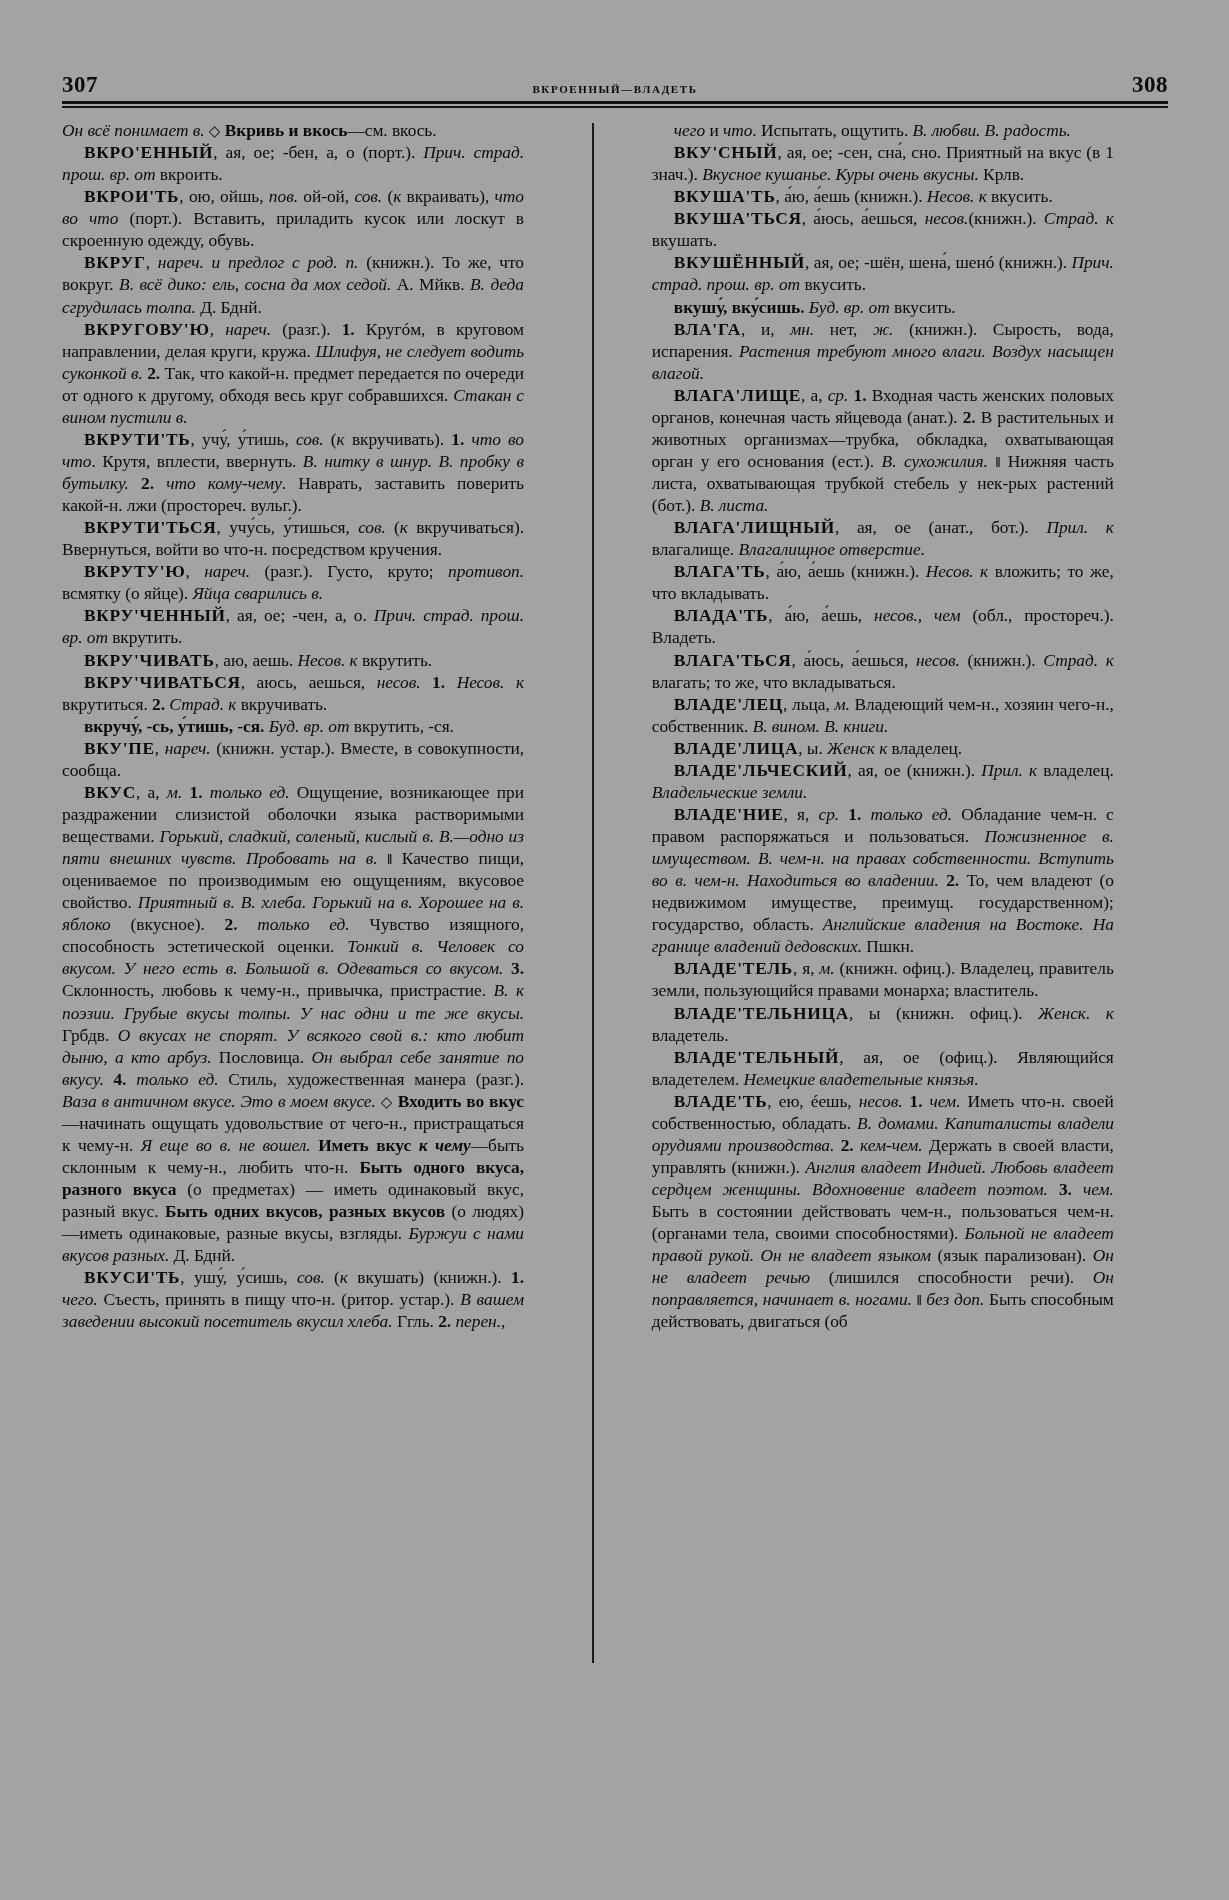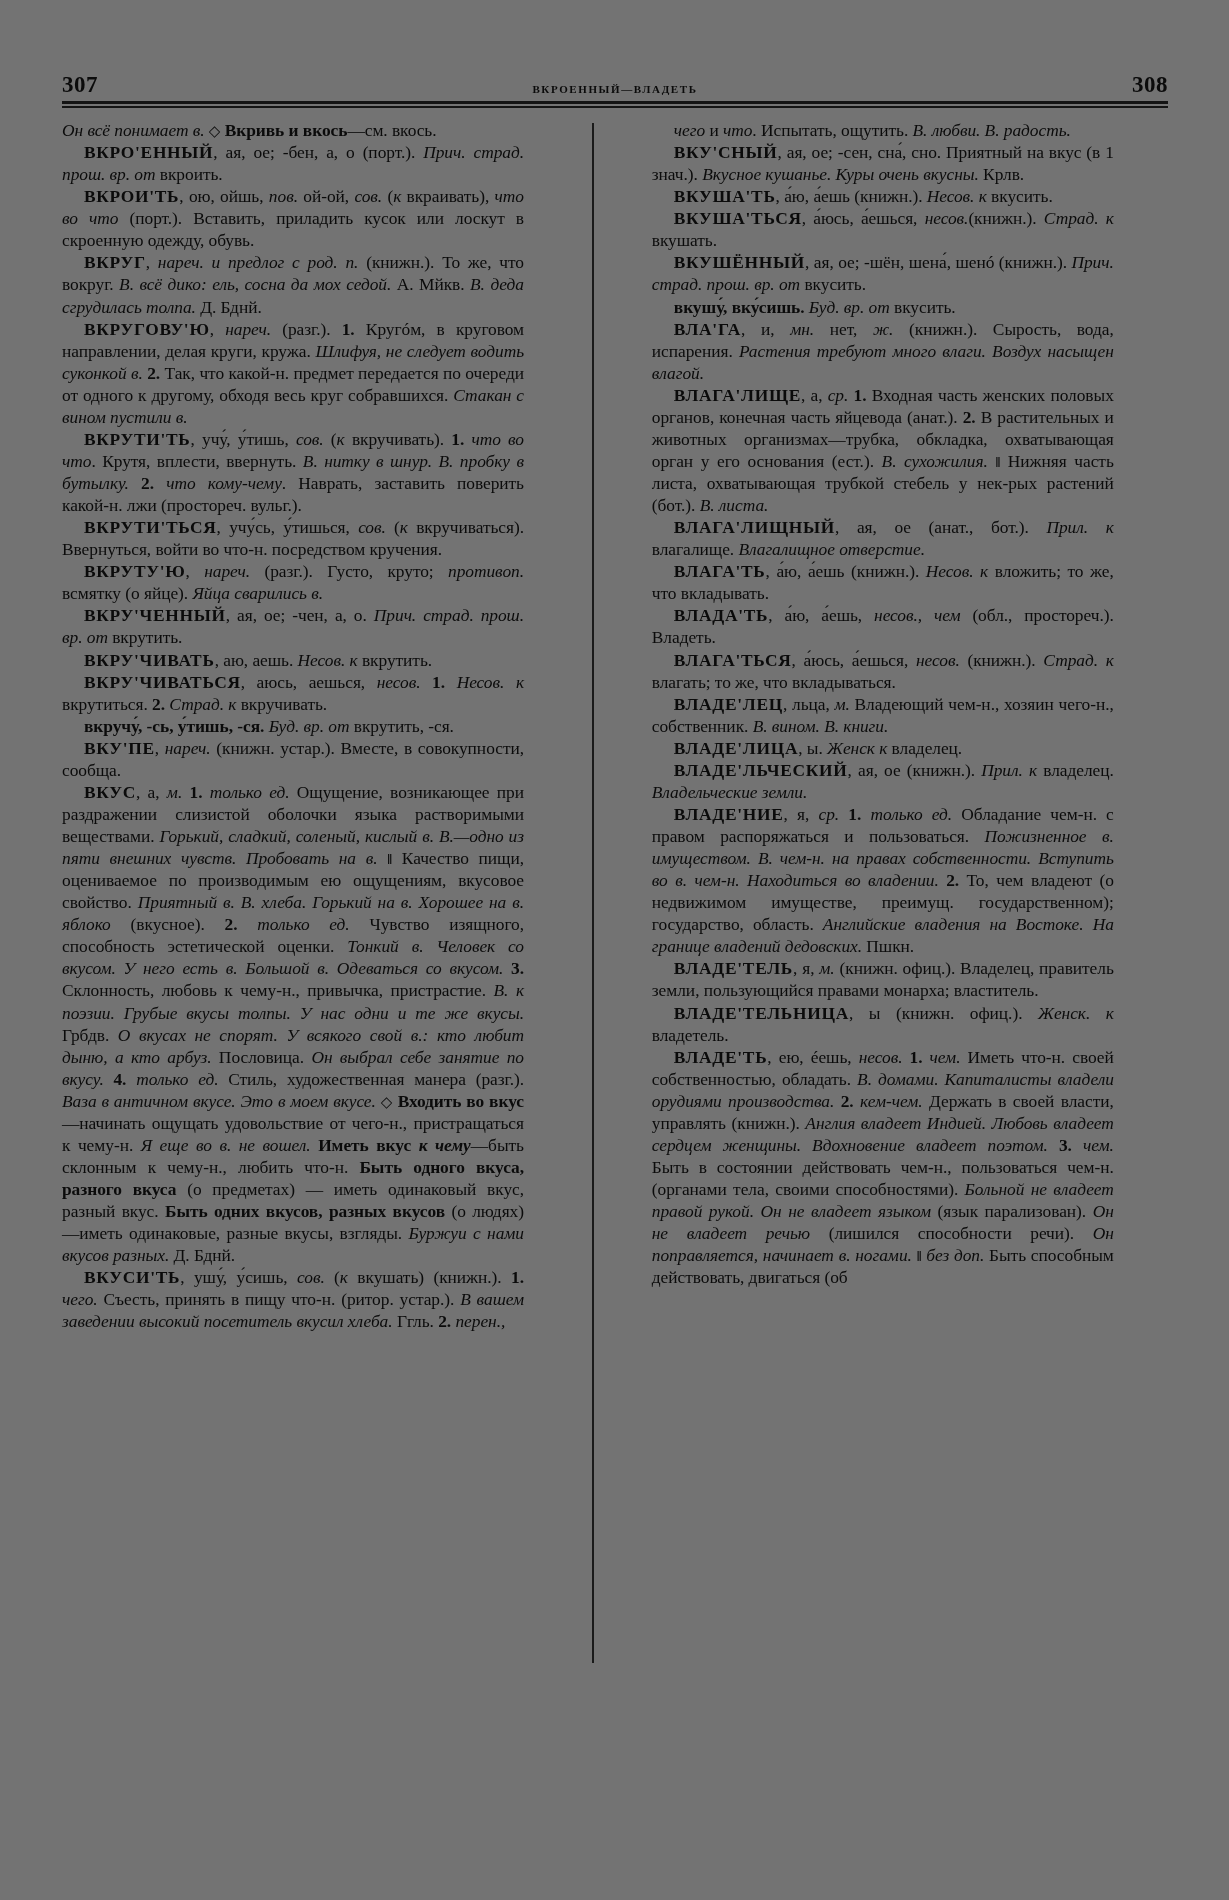--- a/index.html
+++ b/index.html
@@ -13,21 +13,21 @@
     font-family: "Liberation Serif", "DejaVu Serif", serif;
     color: #0b0b0b;
     position: relative;
     overflow: hidden;
   }
   .page {
     position: absolute;
     left: 0; top: 0;
     width: 1229px;
     height: 1900px;
-    background: #737373;
+    background: #a3a3a3;
   }
   
   .runhead {
     position: absolute;
     left: 62px;
     top: 62px;
     width: 1106px;
     height: 34px;
     display: flex;
     align-items: flex-end;
@@ -162,17 +162,18 @@
         <p class="ind"><b class="hw">ВЛАГА'ЛИЩНЫЙ</b>, ая, ое (анат., бот.). <i>Прил. к</i> влагалище. <i>Влагалищное отверстие.</i></p>
         <p class="ind"><b class="hw">ВЛАГА'ТЬ</b>, а́ю, а́ешь (книжн.). <i>Несов. к</i> вложить; то же, что вкладывать.</p>
         <p class="ind"><b class="hw">ВЛАДА'ТЬ</b>, а́ю, а́ешь, <i>несов., чем</i> (обл., простореч.). Владеть.</p>
         <p class="ind"><b class="hw">ВЛАГА'ТЬСЯ</b>, а́юсь, а́ешься, <i>несов.</i> (книжн.). <i>Страд. к</i> влагать; то же, что вкладываться.</p>
         <p class="ind"><b class="hw">ВЛАДЕ'ЛЕЦ</b>, льца, <i>м.</i> Владеющий чем-н., хозяин чего-н., собственник. <i>В. вином. В. книги.</i></p>
         <p class="ind"><b class="hw">ВЛАДЕ'ЛИЦА</b>, ы. <i>Женск к</i> владелец.</p>
         <p class="ind"><b class="hw">ВЛАДЕ'ЛЬЧЕСКИЙ</b>, ая, ое (книжн.). <i>Прил. к</i> владелец. <i>Владельческие земли.</i></p>
         <p class="ind"><b class="hw">ВЛАДЕ'НИЕ</b>, я, <i>ср.</i> <b>1.</b> <i>только ед.</i> Обладание чем-н. с правом распоряжаться и пользоваться. <i>Пожизненное в. имуществом. В. чем-н. на правах собственности. Вступить во в. чем-н. Находиться во владении.</i> <b>2.</b> То, чем владеют (о недвижимом имуществе, преимущ. государственном); государство, область. <i>Английские владения на Востоке. На границе владений дедовских.</i> Пшкн.</p>
         <p class="ind"><b class="hw">ВЛАДЕ'ТЕЛЬ</b>, я, <i>м.</i> (книжн. офиц.). Владелец, правитель земли, пользующийся правами монарха; властитель.</p>
         <p class="ind"><b class="hw">ВЛАДЕ'ТЕЛЬНИЦА</b>, ы (книжн. офиц.). <i>Женск. к</i> владетель.</p>
+        <p class="ind"><b class="hw">ВЛАДЕ'ТЕЛЬНЫЙ</b>, ая, ое (офиц.). Являющийся владетелем. <i>Немецкие владетельные князья.</i></p>
         <p class="ind"><b class="hw">ВЛАДЕ'ТЬ</b>, ею, éешь, <i>несов.</i> <b>1.</b> <i>чем.</i> Иметь что-н. своей собственностью, обладать. <i>В. домами. Капиталисты владели орудиями производства.</i> <b>2.</b> <i>кем-чем.</i> Держать в своей власти, управлять (книжн.). <i>Англия владеет Индией. Любовь владеет сердцем женщины. Вдохновение владеет поэтом.</i> <b>3.</b> <i>чем.</i> Быть в состоянии действовать чем-н., пользоваться чем-н. (органами тела, своими способностями). <i>Больной не владеет правой рукой. Он не владеет языком</i> (язык парализован). <i>Он не владеет речью</i> (лишился способности речи). <i>Он поправляется, начинает в. ногами.</i> <span class="dia">‖</span> <i>без доп.</i> Быть способным действовать, двигаться (об</p>
       </div>
   </div>
 
 </div>
 
 </body></html>

